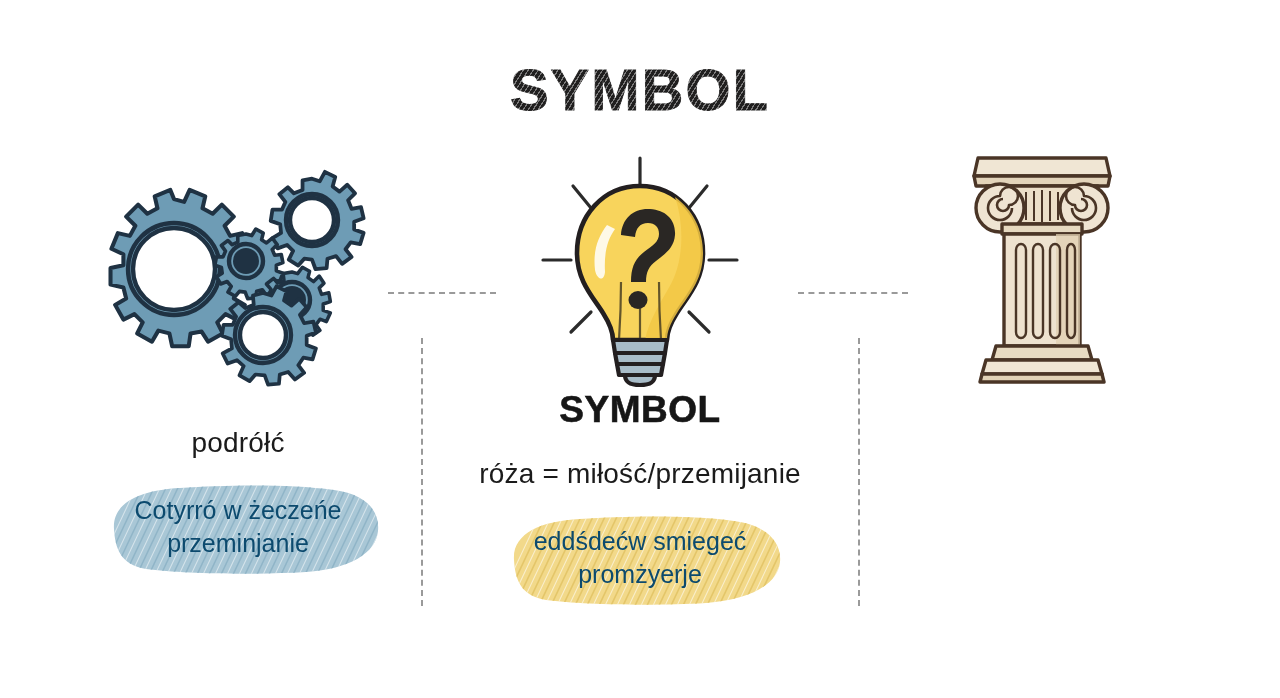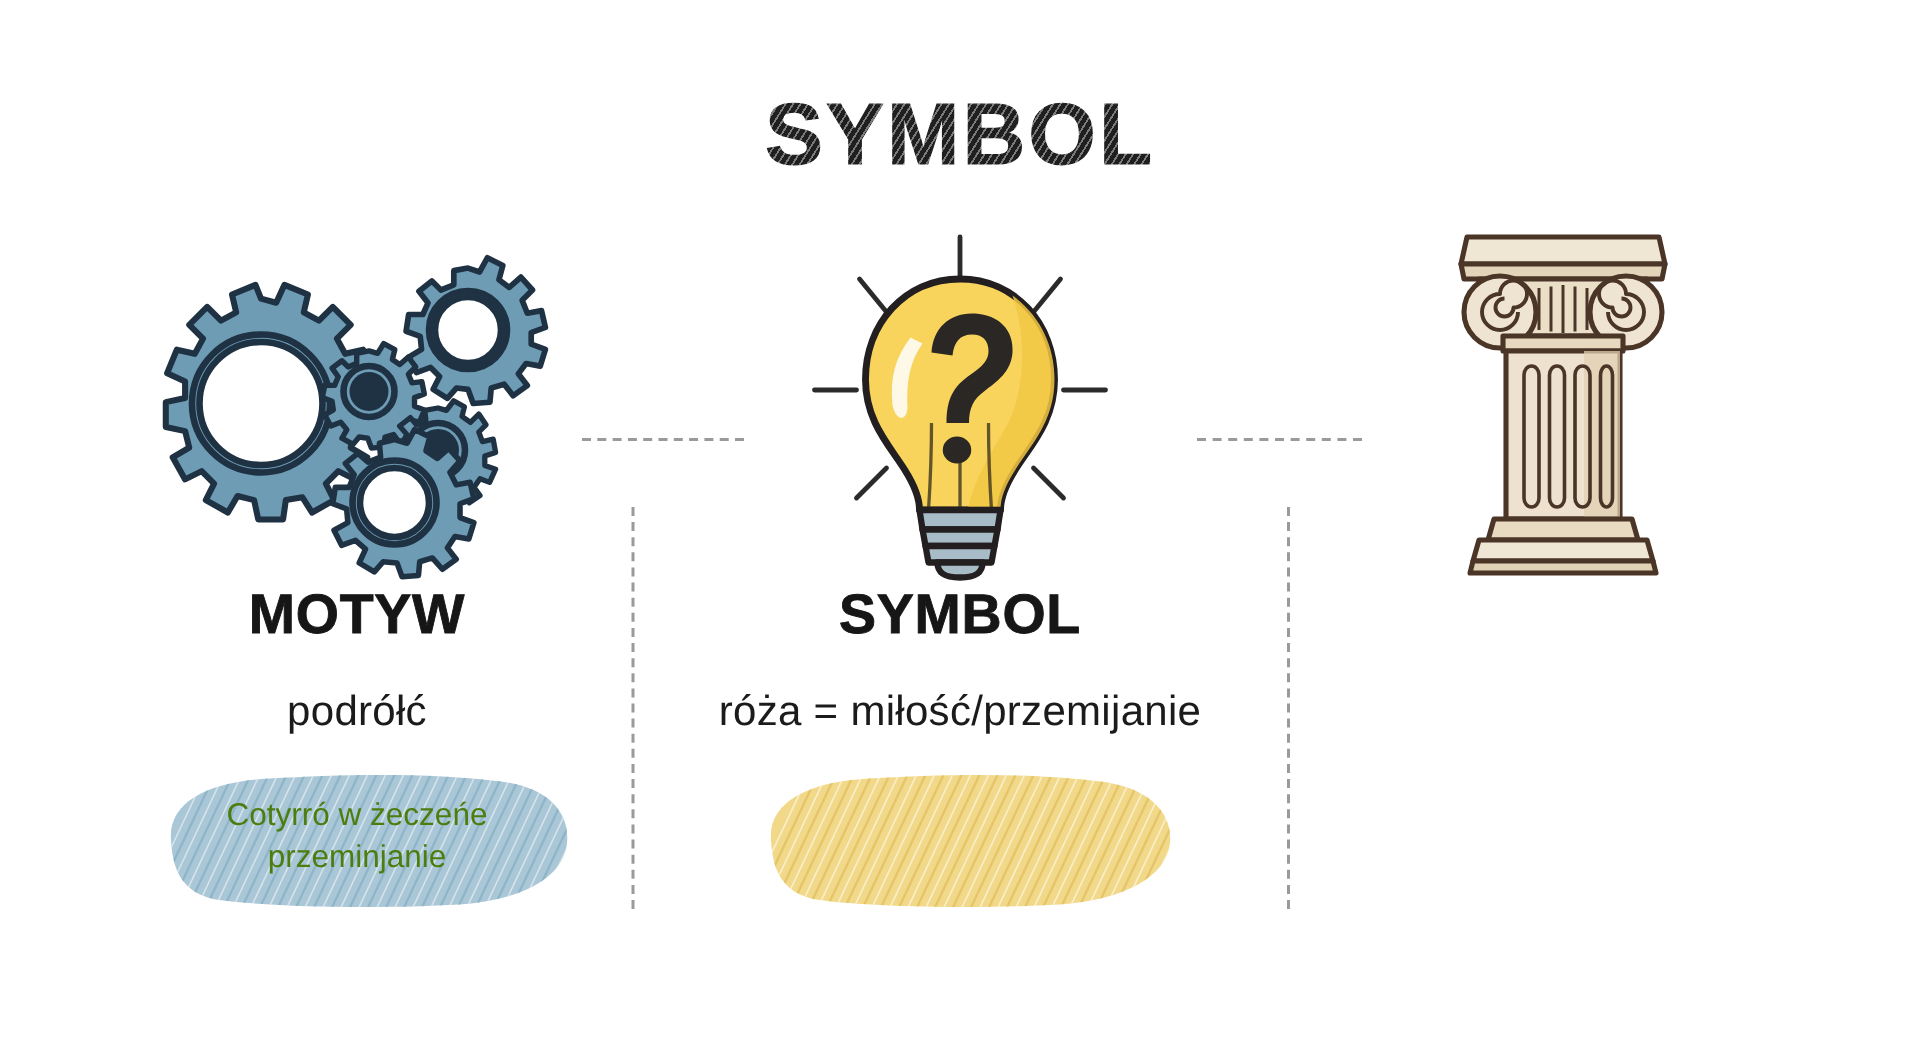--- a/index.html
+++ b/index.html
@@ -120,23 +120,23 @@
     justify-content: center;
   }
   .note .blob {
     position: absolute;
     inset: 0;
     z-index: 0;
   }
   .note .note-text {
     position: relative;
     z-index: 2;
-    font-size: 21px;
+    font-size: 25px;
     line-height: 1.32;
-    color: #4d7c0f;
+    color: #0c4a6e;
     padding: 0 16px;
     white-space: pre-line;
   }
 
   
   .dash-h {
     position: absolute;
     height: 0;
     border-top: 2px dashed #9a9a9a;
   }
@@ -225,21 +225,20 @@
                    L-29,-39 L-21,-32 L-11,-36 L-12,-47 Z" transform="scale(0.84)"></path>
           <circle r="23" fill="#ffffff"></circle>
           <circle r="28" fill="none"></circle>
         </g>
       </g>
     </svg>
   </div>
 
   <div class="head-word">
     <span class="hl hl-blue"></span>
-    <span>MOTYW</span>
   </div>
 
   <div class="sub-label">podrółć</div>
 
   <div class="note">
     <svg class="blob" viewBox="0 0 300 96" preserveAspectRatio="none">
       <defs>
         <clipPath id="clipBlue">
           <path d="M26,48 C24,22 52,9 92,7 C140,4 200,3 246,9 C278,13 292,30 290,50
                    C288,72 262,88 218,91 C168,94 96,93 58,88 C32,84 27,66 26,48 Z"></path>
@@ -346,20 +345,22 @@
         <g stroke="#ffffff" stroke-width="1.1" opacity="0.55">
           <path d="M4,100 L54,-6 M16,100 L66,-6 M28,100 L78,-6 M40,100 L90,-6
                    M52,100 L102,-6 M64,100 L114,-6 M76,100 L126,-6 M88,100 L138,-6
                    M100,100 L150,-6 M112,100 L162,-6 M124,100 L174,-6 M136,100 L186,-6
                    M148,100 L198,-6 M160,100 L210,-6 M172,100 L222,-6 M184,100 L234,-6
                    M196,100 L246,-6 M208,100 L258,-6 M220,100 L270,-6 M232,100 L282,-6
                    M244,100 L294,-6 M256,100 L306,-6 M268,100 L318,-6 M280,100 L330,-6"></path>
         </g>
       </g>
     </svg>
+    <div class="note-text">eddśdećw smiegeć
+promżyerje</div>
   </div>
 </div>
 
 <div class="column" id="col-topos">
 
   <div class="icon-slot">
     <svg width="180" height="235" viewBox="0 0 180 235">
       <g stroke="#4a3526" stroke-width="3.4" stroke-linejoin="round">
 
         <path d="M26,8 L154,8 L158,26 L22,26 Z" fill="#f0e6d4"></path>

